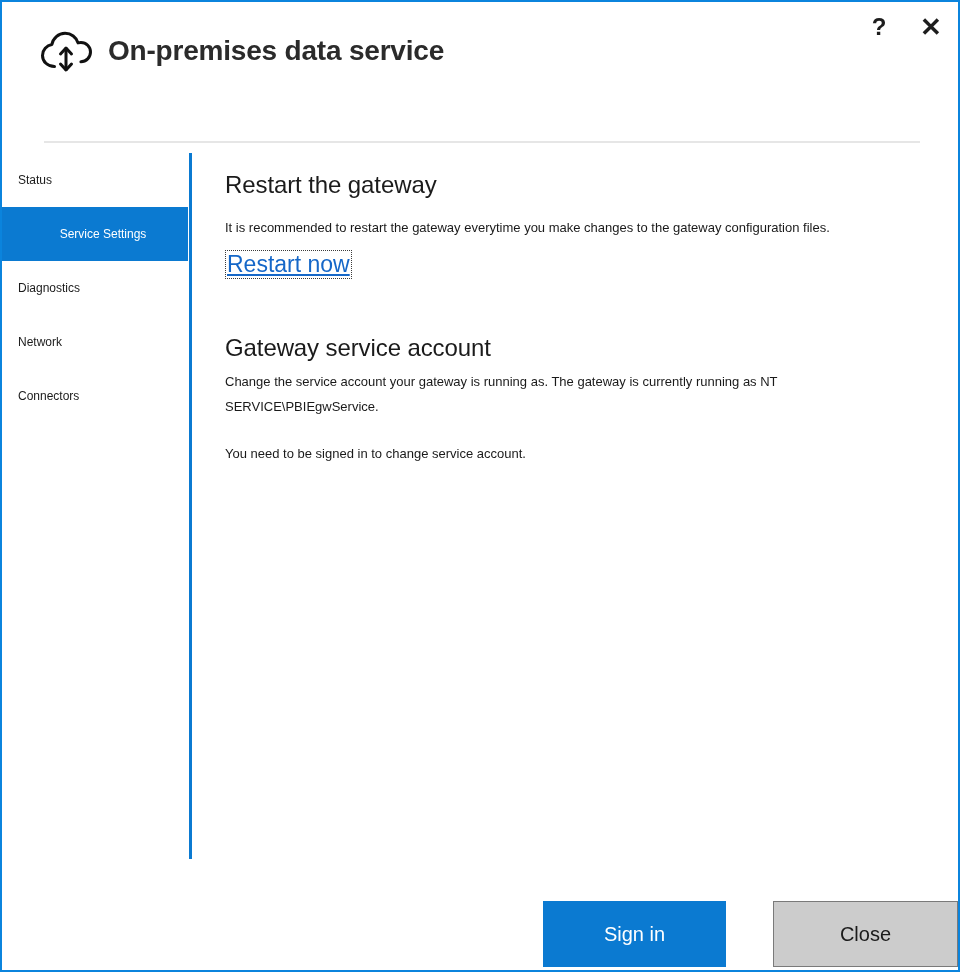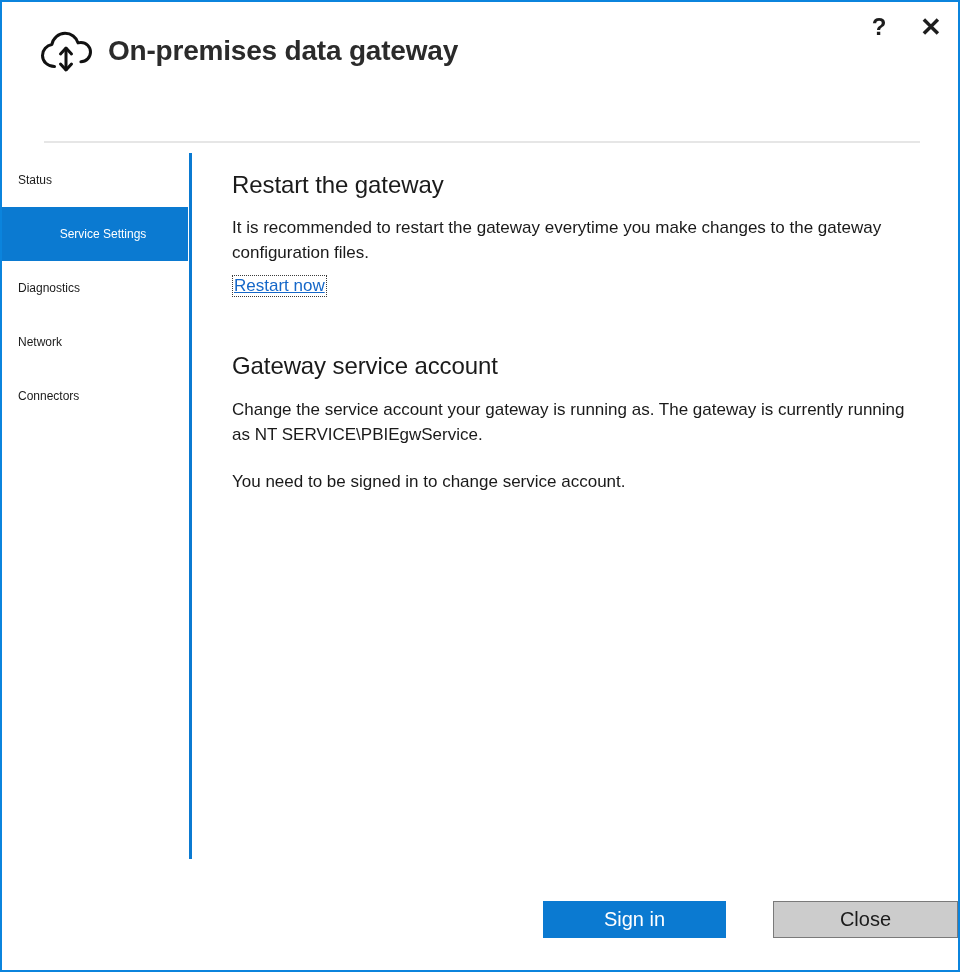--- a/index.html
+++ b/index.html
@@ -125,65 +125,65 @@
     left: 187px;
     top: 0;
     width: 3px;
     height: 706px;
     background: #0b7ad1;
   }
 
   
   #content {
     position: absolute;
-    left: 230px;
+    left: 223px;
     top: 18px;
     width: 700px;
   }
   .section-heading {
     font-size: 24px;
     font-weight: 400;
     color: #1b1b1b;
     margin: 0;
     letter-spacing: -0.1px;
   }
   .para {
-    font-size: 17px;
+    font-size: 13px;
     color: #1a1a1a;
     line-height: 25px;
     margin: 0;
   }
   #restart-para { margin-top: 16px; width: 672px; }
   #restart-link-wrap {
     margin-top: 10px;
     display: inline-block;
     border: 1px dotted #3b3b3b;
     padding: 0 1px;
   }
   #restart-link {
-    font-size: 17px;
+    font-size: 23px;
     color: #1567c8;
     text-decoration: underline;
     cursor: pointer;
   }
   #account-heading { margin-top: 55px; }
-  #account-para-1 { margin-top: 17px; width: 694px; }
+  #account-para-1 { margin-top: 7px; width: 694px; }
   #account-para-2 { margin-top: 22px; }
 
   
   #footer {
     position: absolute;
     left: 0;
     right: 0;
     top: 724px;
     height: 100px;
   }
   .btn {
     position: absolute;
-    height: 37px;
+    height: 66px;
     font-size: 20px;
     font-family: "Liberation Sans", sans-serif;
     cursor: pointer;
     display: flex;
     align-items: center;
     justify-content: center;
     box-sizing: border-box;
   }
   #signin-btn {
     left: 541px;
@@ -209,21 +209,21 @@
 
   <div id="titlebar">
 
     <div id="brand">
       <svg id="cloud-icon" viewBox="0 0 52 46" fill="none">
         <path d="M14.5 38.5 C7.6 38.5 2.5 33.6 2.5 27.4 C2.5 21.9 6.6 17.4 11.9 16.6 C12.9 10.2 18.4 5.3 25.1 5.3 C31.2 5.3 36.4 9.4 38.0 14.9 C38.9 14.6 39.9 14.5 40.9 14.5 C46.2 14.5 50.5 18.8 50.5 24.1 C50.5 29.4 46.2 33.7 40.9 33.7" stroke="#111111" stroke-width="3" stroke-linecap="round" stroke-linejoin="round"></path>
         <line x1="26" y1="20.5" x2="26" y2="41.5" stroke="#111111" stroke-width="3" stroke-linecap="round"></line>
         <polyline points="20.5,26 26,20 31.5,26" stroke="#111111" stroke-width="3" stroke-linecap="round" stroke-linejoin="round" fill="none"></polyline>
         <polyline points="20.5,36 26,42 31.5,36" stroke="#111111" stroke-width="3" stroke-linecap="round" stroke-linejoin="round" fill="none"></polyline>
       </svg>
-      <div id="app-title">On-premises data gateway</div>
+      <div id="app-title">On-premises data service</div>
     </div>
 
     <div id="window-controls">
       <button class="win-ctl" id="help-btn">?</button>
       <button class="win-ctl" id="close-btn">✕</button>
     </div>
   </div>
 
   <div id="header-divider"></div>
 

